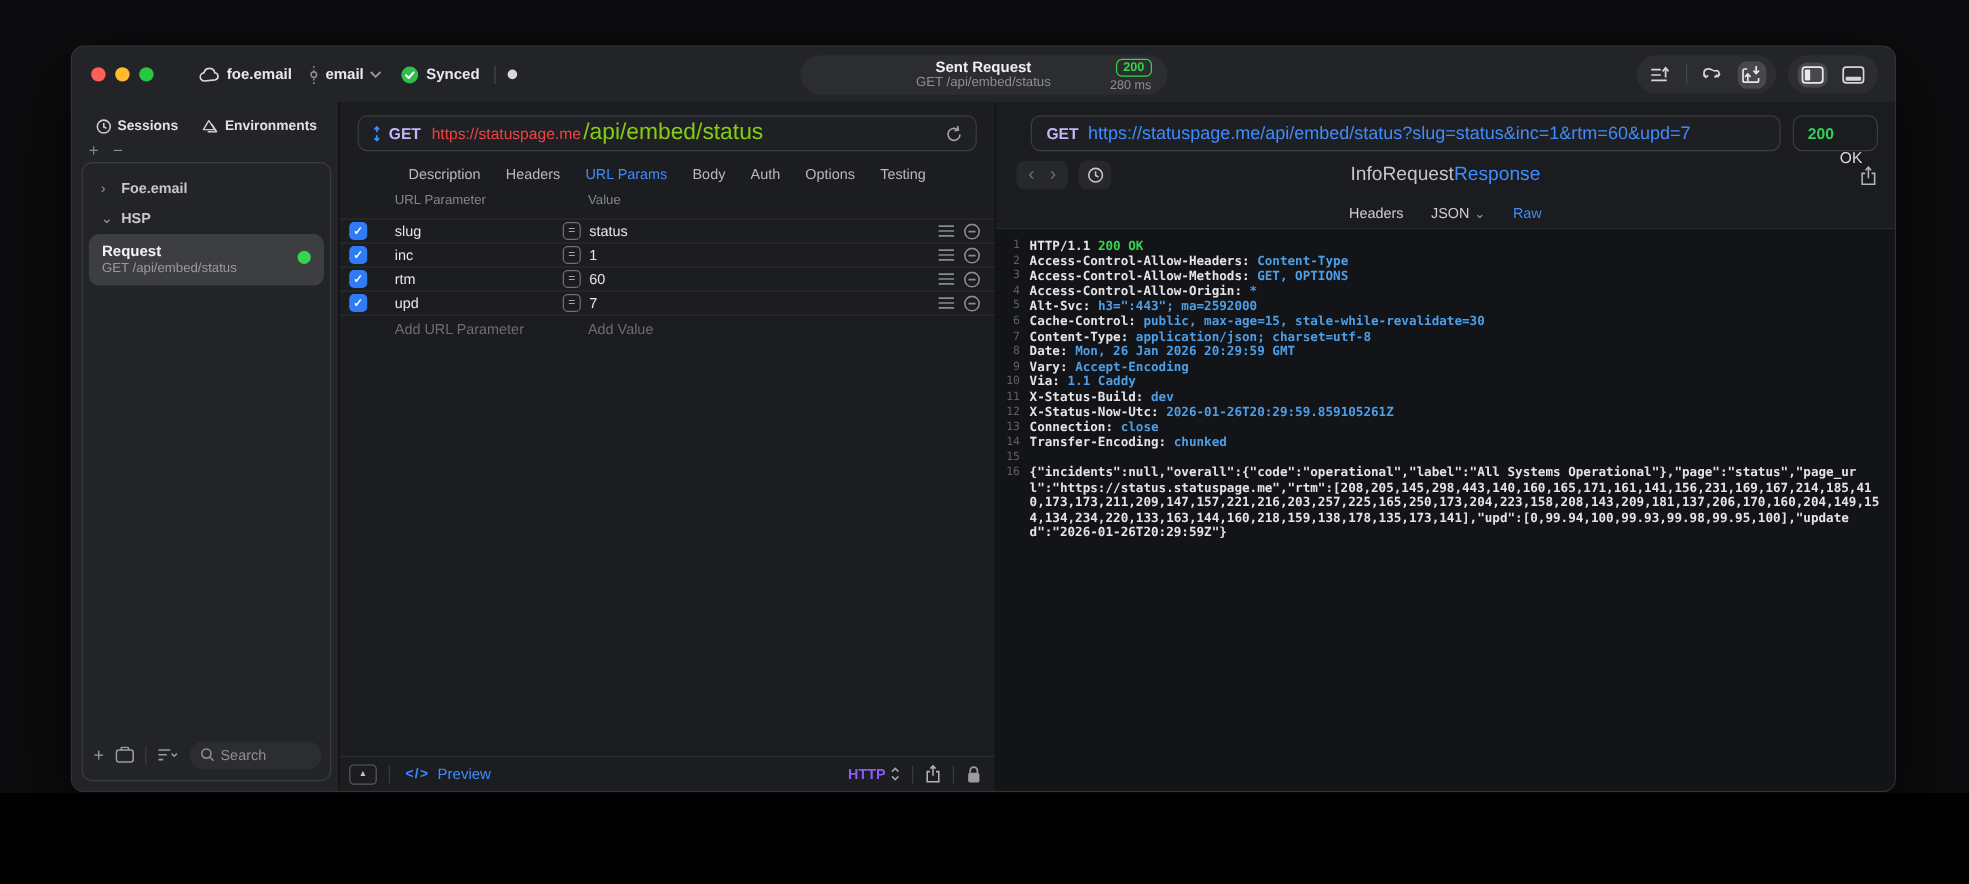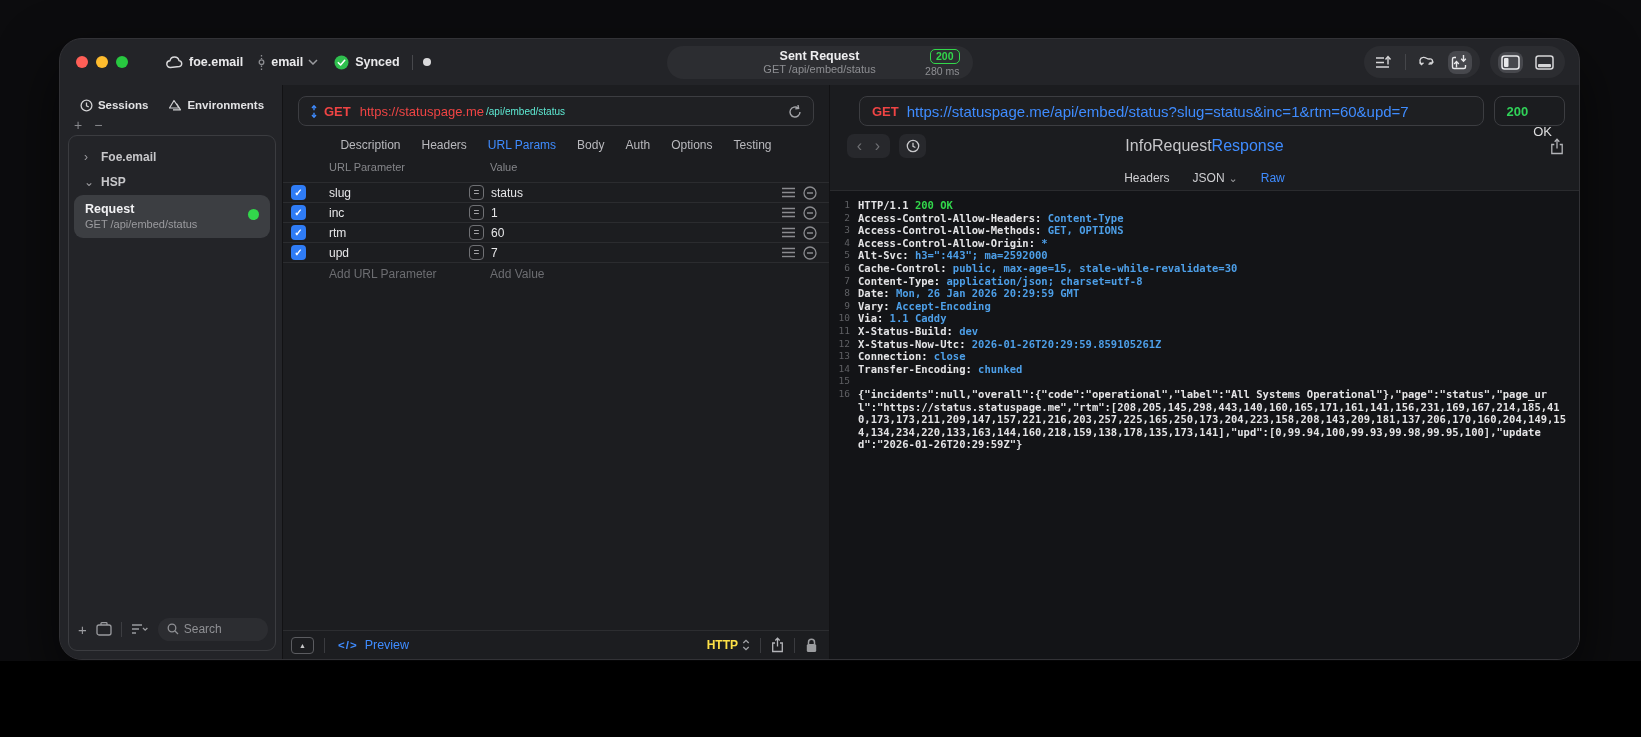--- a/index.html
+++ b/index.html
@@ -2,21 +2,21 @@
 <html><head>
 <meta charset="utf-8">
 <style>
   * { margin:0; padding:0; box-sizing:border-box; }
   html,body { background:#000; }
   .page { position:relative; width:1641px; height:737px; background:#000;
           font-family:"Liberation Sans",sans-serif; overflow:hidden; }
   .backdrop { position:absolute; left:0; top:0; width:1641px; height:661px; background:#0c0c0e; }
 
   .window { position:absolute; left:59px; top:38px; width:1521px; height:622px;
-            background:#232428; border:1px solid #323236; border-radius:23px;
+            background:#232428; border:1px solid #323236; border-radius:11px;
             box-shadow:0 25px 60px rgba(0,0,0,.65); display:flex; flex-direction:column; overflow:hidden; }
 
   
   .titlebar { height:46px; flex:none; display:flex; align-items:center; padding:0 14px 0 16px; position:relative; }
   .traffic { display:flex; gap:8px; align-items:center; }
   .tl { width:12px; height:12px; border-radius:50%; display:inline-block; }
   .tl.red{background:#ff5f57;} .tl.yellow{background:#febc2e;} .tl.green{background:#28c840;}
   .proj { margin-left:38px; display:flex; align-items:center; gap:6px; color:#e9e9eb; font-size:12.5px; font-weight:700; }
   .branch { margin-left:14px; display:flex; align-items:center; gap:5px; color:#e9e9eb; font-size:12.5px; font-weight:700; }
   .synced { margin-left:16px; display:flex; align-items:center; gap:6px; color:#e9e9eb; font-size:12.5px; font-weight:700; }
@@ -65,23 +65,23 @@
   .sb-div { width:1px; height:15px; background:#3c3d41; }
   .search-pill { flex:1; height:23px; background:#2c2d31; border-radius:12px; display:flex; align-items:center; gap:5px; padding:0 9px; }
   .search-ph { color:#8f9094; font-size:12px; }
 
   
   .req-panel { width:548px; flex:none; background:#1c1d20; border-left:1px solid #121214; border-right:1px solid #121214;
                display:flex; flex-direction:column; min-height:0; }
   .url-row { padding:11px 15px 3px; }
   .url-box { height:30px; border:1px solid #3c3d41; border-radius:8px; background:#1f2023;
              display:flex; align-items:center; padding:0 11px; gap:6px; }
-  .method { color:#ef4444; font-weight:700; font-size:13px; }
+  .method { color:#c4b5fd; font-weight:700; font-size:13px; }
   .url-host { color:#ef4444; font-size:13px; margin-left:3px; }
-  .url-path { color:#5eead4; font-size:10px; }
+  .url-path { color:#84cc16; font-size:19px; }
   .spacer { flex:1; }
   .req-tabs { display:flex; justify-content:center; gap:21px; height:32px; align-items:center; font-size:12px; color:#b9b9bd; }
   .rtab { cursor:default; }
   .rtab.active { color:#3f8cff; }
   .param-table { flex:1; font-size:12px; min-height:0; }
   .pt-head { display:flex; height:21px; align-items:flex-start; color:#85868a; font-size:11px; padding-left:46px; }
   .pt-h1 { width:161px; }
   .pt-row { display:flex; align-items:center; height:20px; border-top:1px solid #2b2c2f; padding:0 12px 0 8px; }
   .pt-row:first-of-type { border-top:1px solid #2b2c2f; }
   .cb { width:15px; height:15px; background:#2f7cf6; border-radius:4px; color:#fff; font-size:10px; font-weight:700;
@@ -92,21 +92,21 @@
   .pval { flex:1; color:#e7e7e9; }
   .row-icons { display:flex; gap:8px; align-items:center; }
   .pt-add { display:flex; height:22px; align-items:center; padding-left:46px; color:#6c6d71; border-top:1px solid #2b2c2f; }
   .add-name { width:161px; }
   .req-footer { height:29px; flex:none; border-top:1px solid #2c2d30; display:flex; align-items:center; padding:0 11px 0 8px; gap:10px; }
   .collapse-btn { width:23px; height:17px; border:1px solid #5b5c60; border-radius:4px; color:#c8c8ca;
                   display:flex; align-items:center; justify-content:center; font-size:7px; }
   .f-div { width:1px; height:15px; background:#3a3b3f; }
   .preview { color:#3f8cff; display:flex; align-items:center; gap:7px; font-size:12.5px; margin-left:3px; }
   .code-glyph { font-weight:700; font-size:11.5px; letter-spacing:1px; }
-  .http-sel { color:#fde047; font-size:12px; font-weight:700; display:flex; align-items:center; gap:4px; }
+  .http-sel { color:#8b5cf6; font-size:12px; font-weight:700; display:flex; align-items:center; gap:4px; }
   .fic { display:inline-flex; align-items:center; }
 
   
   .resp-panel { flex:1; background:#1b1c1f; display:flex; flex-direction:column; min-width:0; }
   .resp-top { padding:11px 14px 0 29px; display:flex; gap:10px; }
   .resp-url-box { flex:1; height:30px; border:1px solid #3c3d41; border-radius:8px; background:#1e1f22;
                   display:flex; align-items:center; padding:0 12px; gap:8px; min-width:0; }
   .resp-url { color:#3f8cff; font-size:15px; white-space:nowrap; overflow:hidden; }
   .status-box { height:30px; border:1px solid #3c3d41; border-radius:8px; display:flex; align-items:center;
                 padding:0 12px; gap:5px; font-size:13px; flex:none; }

